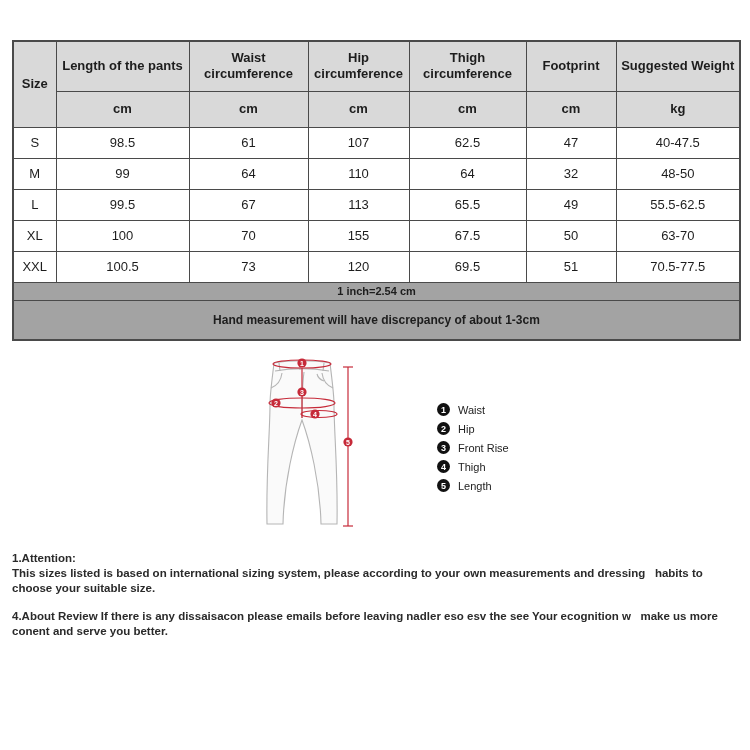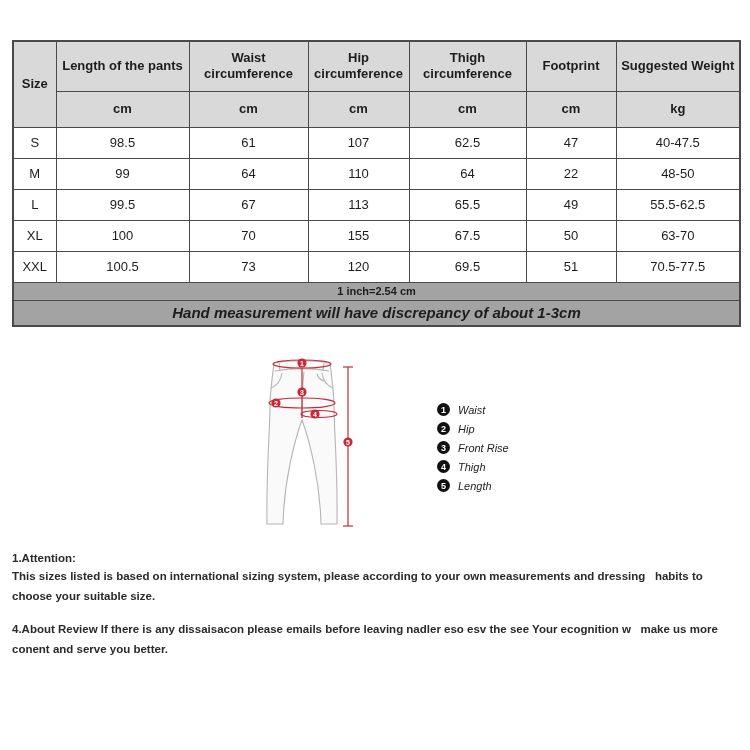--- a/index.html
+++ b/index.html
@@ -26,42 +26,42 @@
     vertical-align: middle;
     font-size: 13px;
     color: #1d1d1d;
   }
   table.size-chart th { background: #d9d9d9; font-weight: bold; line-height: 16px; }
   tr.hdr-row th { height: 50px; }
   tr.unit-row th { height: 36px; }
   tr.data-row td { height: 31px; background: #ffffff; }
   tr.note-row td { background: #a3a3a3; font-weight: bold; }
   tr.note-row.small td { height: 18px; font-size: 11px; }
-  tr.note-row.big td { height: 26px; font-size: 15px; font-style: italic; }
+  tr.note-row.big td { height: 40px; font-size: 12px; }
 
   
   .pants-svg { position: absolute; left: 262px; top: 352px; width: 100px; height: 185px; }
   .legend { position: absolute; left: 437px; top: 400px; }
   .legend-item { display: flex; align-items: center; height: 19px; }
   .legend-bullet {
     width: 13px; height: 13px; border-radius: 50%;
     background: #111111; color: #ffffff;
     font-size: 9px; font-weight: bold;
     display: flex; align-items: center; justify-content: center;
     margin-right: 8px; flex: 0 0 13px;
   }
-  .legend-label { font-size: 11px; color: #222222; font-style: italic; }
+  .legend-label { font-size: 11px; color: #222222; }
 
   
   .notes { position: absolute; left: 12px; top: 550px; width: 732px; }
   .note-section { margin-bottom: 13px; font-weight: bold; }
   .note-heading { font-size: 11.5px; color: #2a2a2a; line-height: 16px; min-height: 0; }
   .note-heading:empty { display: none; }
   .note-body {
-    font-size: 11.5px; color: #2a2a2a; line-height: 20px;
+    font-size: 11.5px; color: #2a2a2a; line-height: 15px;
     white-space: pre-wrap;
   }
 </style>
 </head>
 <body>
 
 <div class="chart-wrap">
   <table class="size-chart">
     <colgroup>
       <col style="width:43px">
@@ -99,21 +99,21 @@
         <td>62.5</td>
         <td>47</td>
         <td>40-47.5</td>
       </tr>
       <tr class="data-row">
         <td>M</td>
         <td>99</td>
         <td>64</td>
         <td>110</td>
         <td>64</td>
-        <td>22</td>
+        <td>32</td>
         <td>48-50</td>
       </tr>
       <tr class="data-row">
         <td>L</td>
         <td>99.5</td>
         <td>67</td>
         <td>113</td>
         <td>65.5</td>
         <td>49</td>
         <td>55.5-62.5</td>

